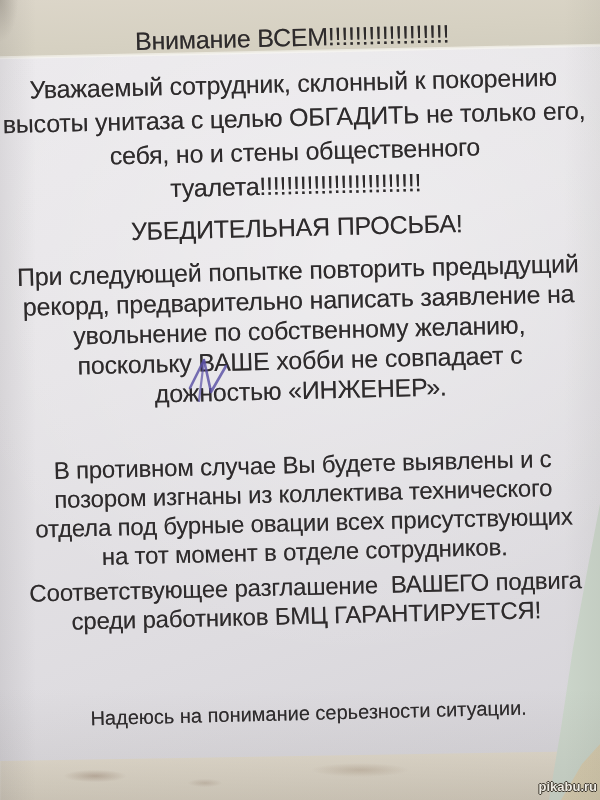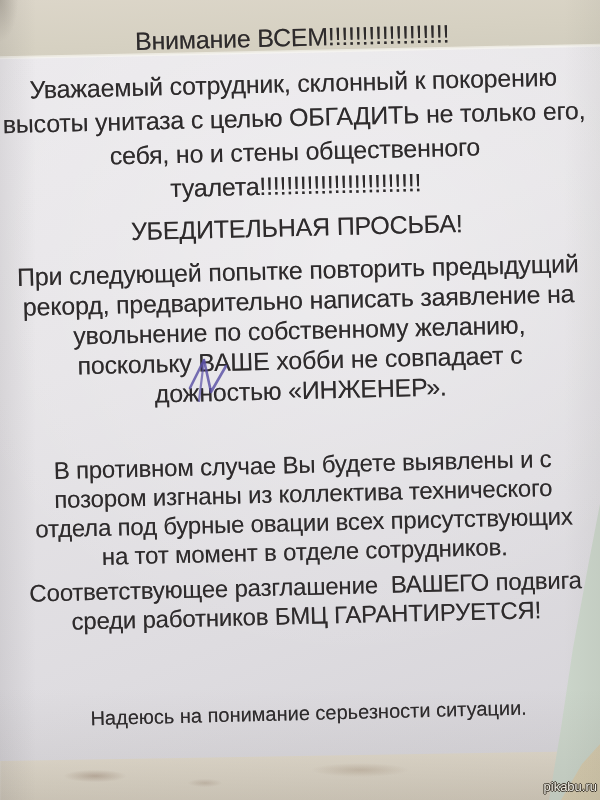--- a/index.html
+++ b/index.html
@@ -62,21 +62,21 @@
   .heading{margin-top:8px;font-size:25px;line-height:34px;}
   .p2{margin-top:11px;font-size:25px;line-height:30px;}
   .p3{margin-top:45px;font-size:24px;line-height:29px;}
   .p4{margin-top:6px;font-size:24px;line-height:29px;}
   .closing{margin-top:68px;font-size:20px;line-height:30px;letter-spacing:0;}
   
   .pen-mark{position:absolute;left:184px;top:354px;z-index:6;}
   
   .watermark{
     position:absolute;right:3px;bottom:6px;z-index:7;
-    font-size:13px;font-weight:normal;color:#efece4;letter-spacing:0;
+    font-size:13px;font-weight:bold;color:#efece4;letter-spacing:0;
     text-shadow:-1px 0 #3c362c,1px 0 #3c362c,0 -1px #3c362c,0 1px #3c362c;
   }
 </style>
 </head>
 <body>
 
 <div class="photo">
 
   <div class="tape-top"></div>
   <div class="tape-top-edge"></div>

